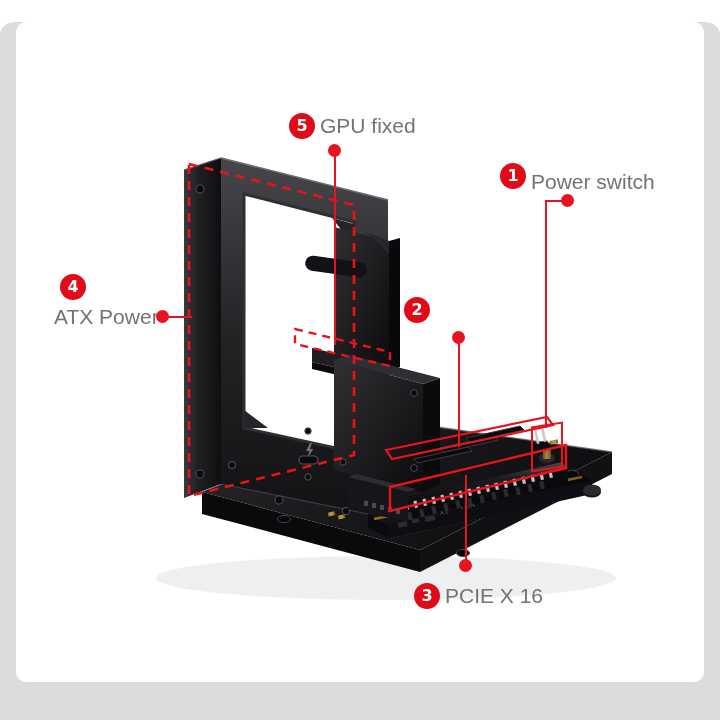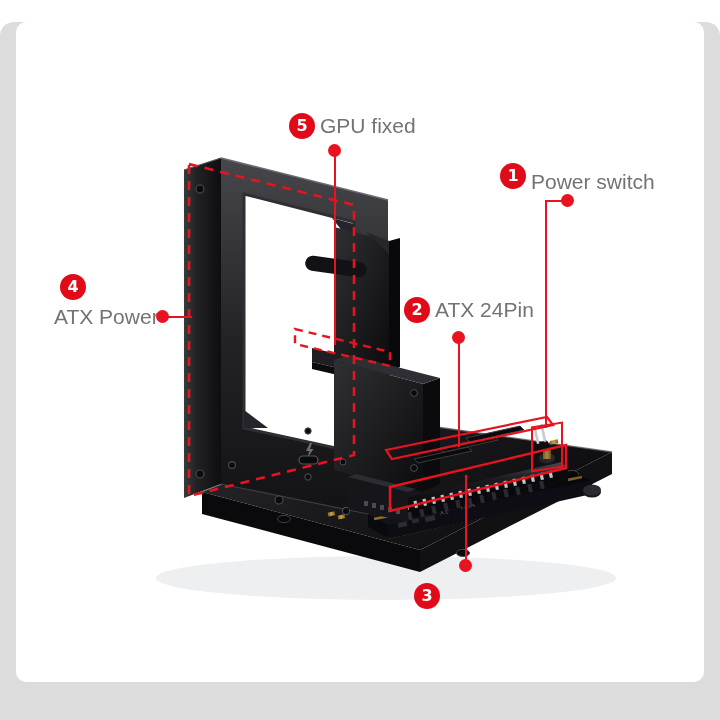--- a/index.html
+++ b/index.html
@@ -266,27 +266,27 @@
 
     <div class="badge" style="left:500px;top:163px;">1</div>
     <div class="lbl" style="left:531px;top:164px;margin-top:6px;">Power switch</div>
     <div class="dot" style="left:561px;top:194px;"></div>
     <div class="ln lnh" style="left:545px;top:199.5px;width:20px;"></div>
     <div class="ln lnv" style="left:545px;top:199.5px;height:228px;"></div>
     <div class="rbox" style="left:531px;top:424px;width:28px;height:42px;
                 transform:skewY(-9deg);"></div>
 
     <div class="badge" style="left:404px;top:297px;">2</div>
-    <div class="lbl" style="left:435px;top:298px;">ATX 24Pin</div>
     <div class="dot" style="left:452px;top:331px;"></div>
     <div class="ln lnv" style="left:457.5px;top:337px;height:110px;"></div>
 
     <div class="dot" style="left:459px;top:559px;"></div>
     <div class="ln lnv" style="left:464.5px;top:475px;height:86px;"></div>
     <div class="badge" style="left:414px;top:583px;">3</div>
+    <div class="lbl" style="left:445px;top:584px;">PCIE X 16</div>
 
     <svg style="position:absolute;left:0;top:0;width:720px;height:720px;">
       <polygon points="390,487 566,445 566,468 390,511" fill="none" stroke="#e8131f" stroke-width="2.4"></polygon>
       <polygon points="386,450 547,417 553,425 392,459" fill="none" stroke="#e8131f" stroke-width="2.2"></polygon>
     </svg>
 
     <div class="badge" style="left:60px;top:274px;">4</div>
     <div class="lbl" style="left:54px;top:305px;">ATX Power</div>
     <div class="dot" style="left:156px;top:310px;"></div>
     <div class="ln lnh" style="left:166px;top:315.5px;width:26px;"></div>

